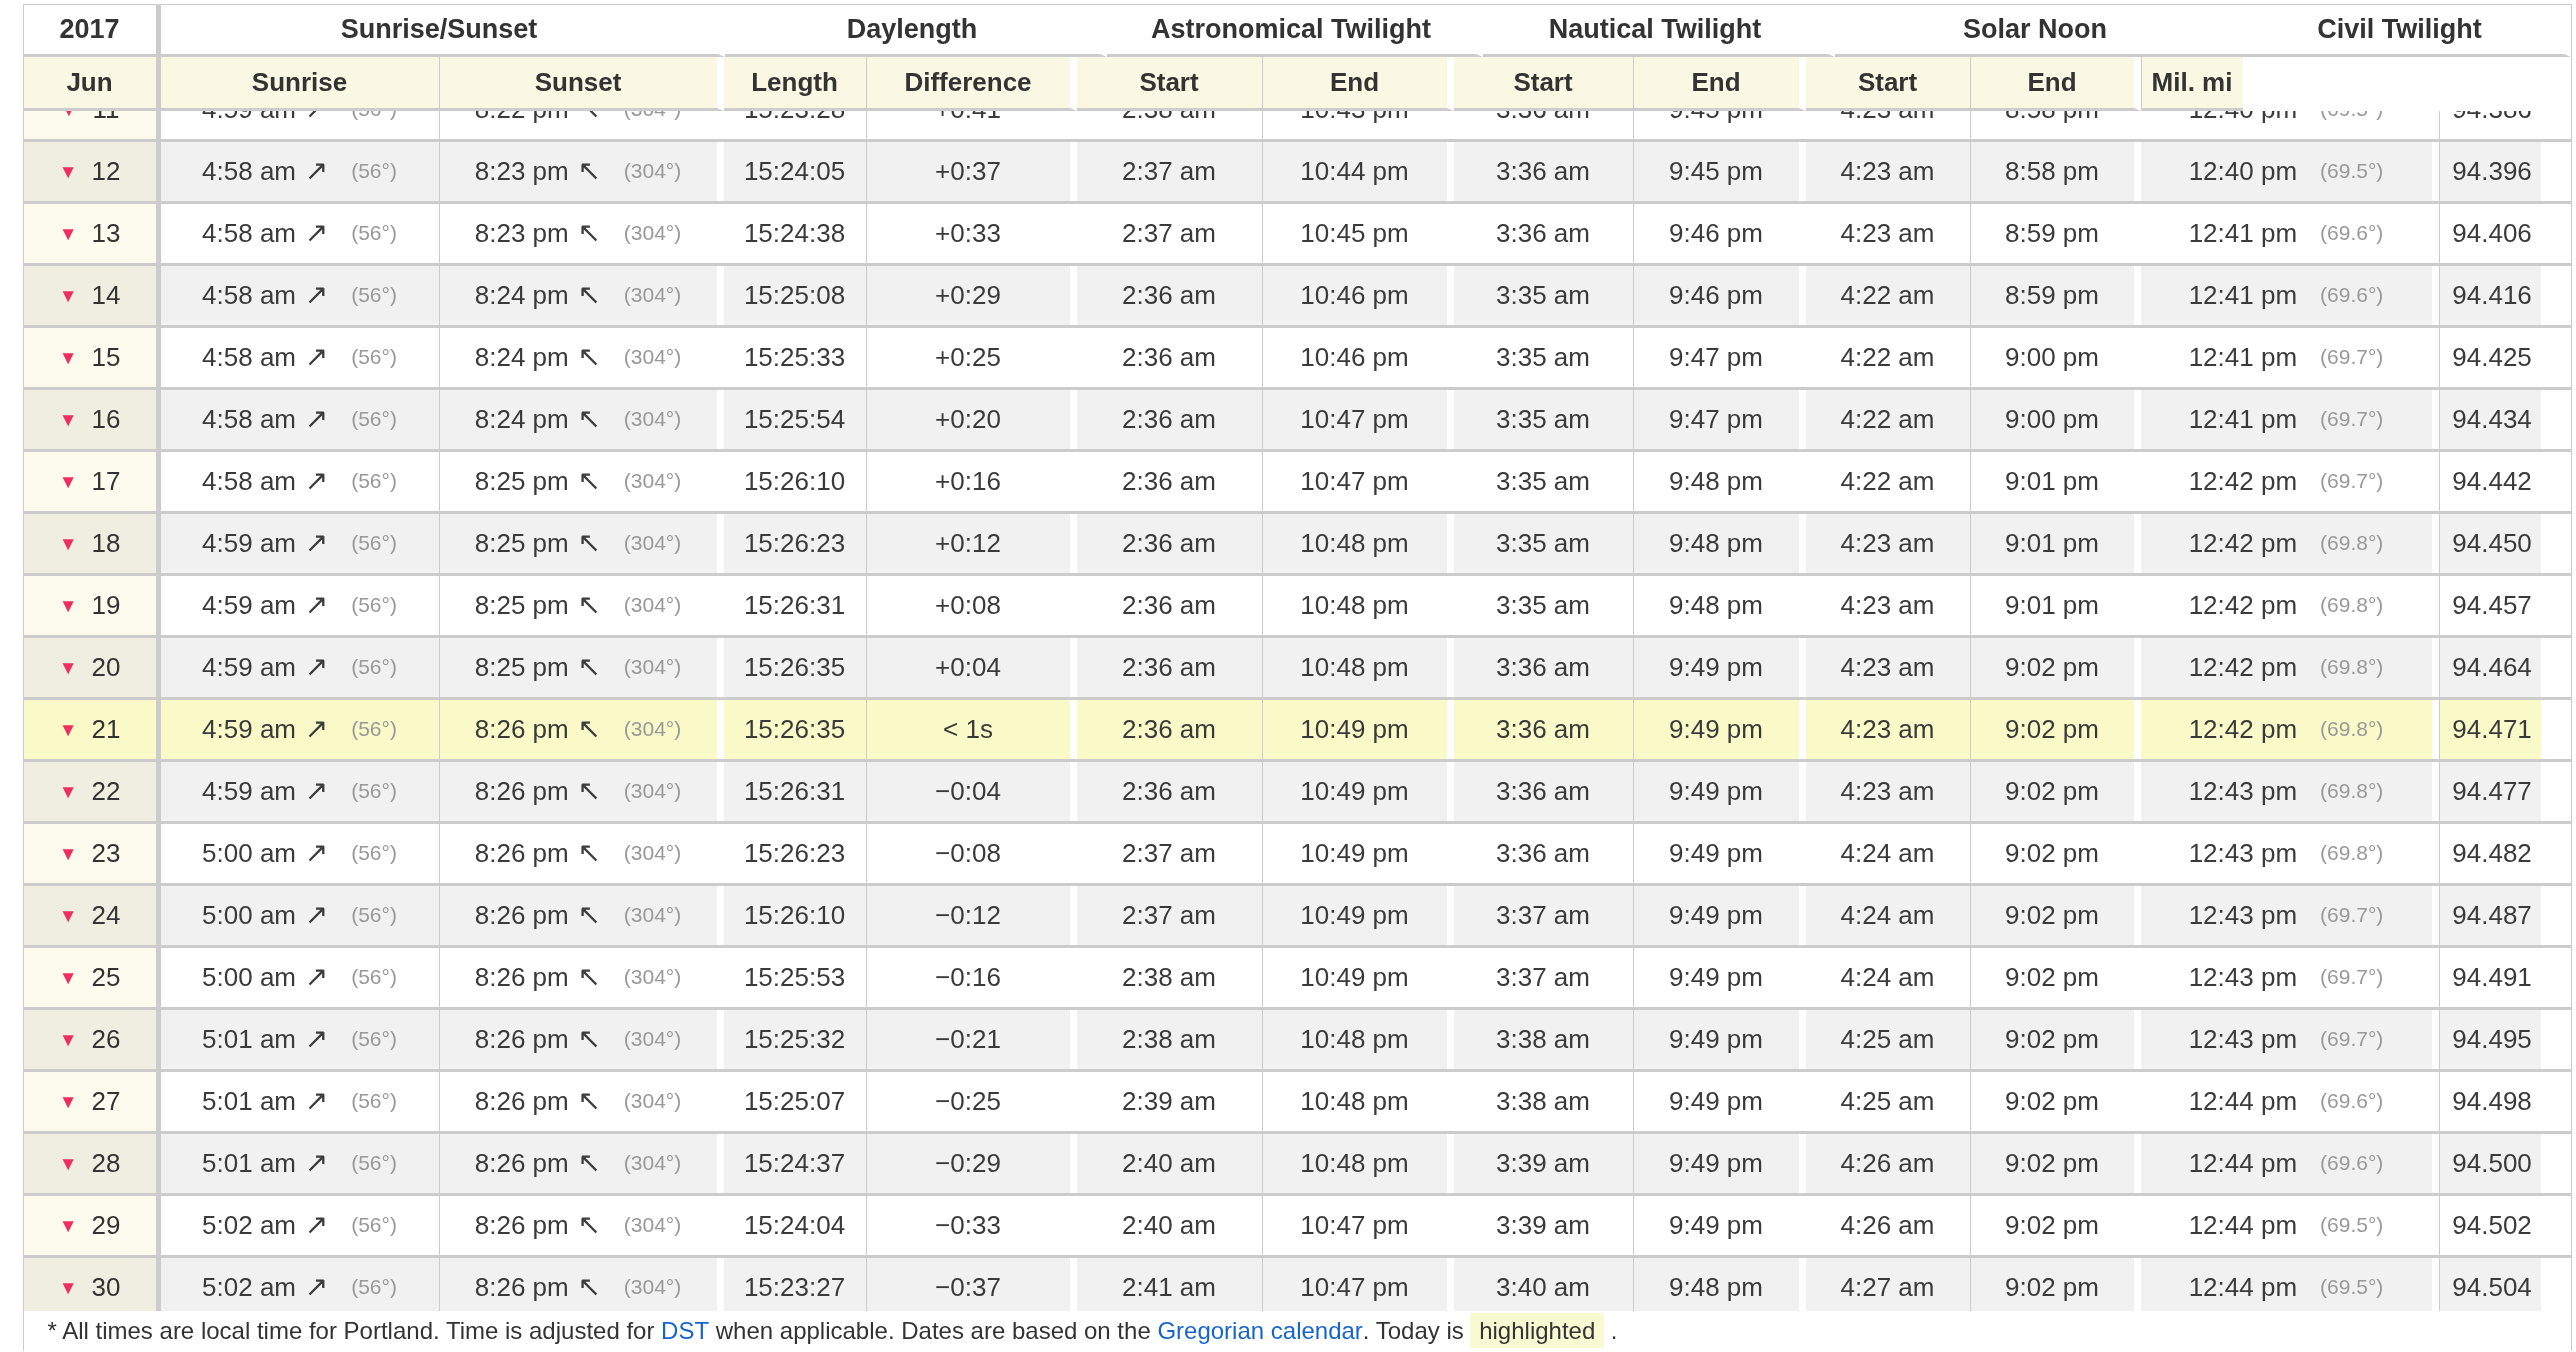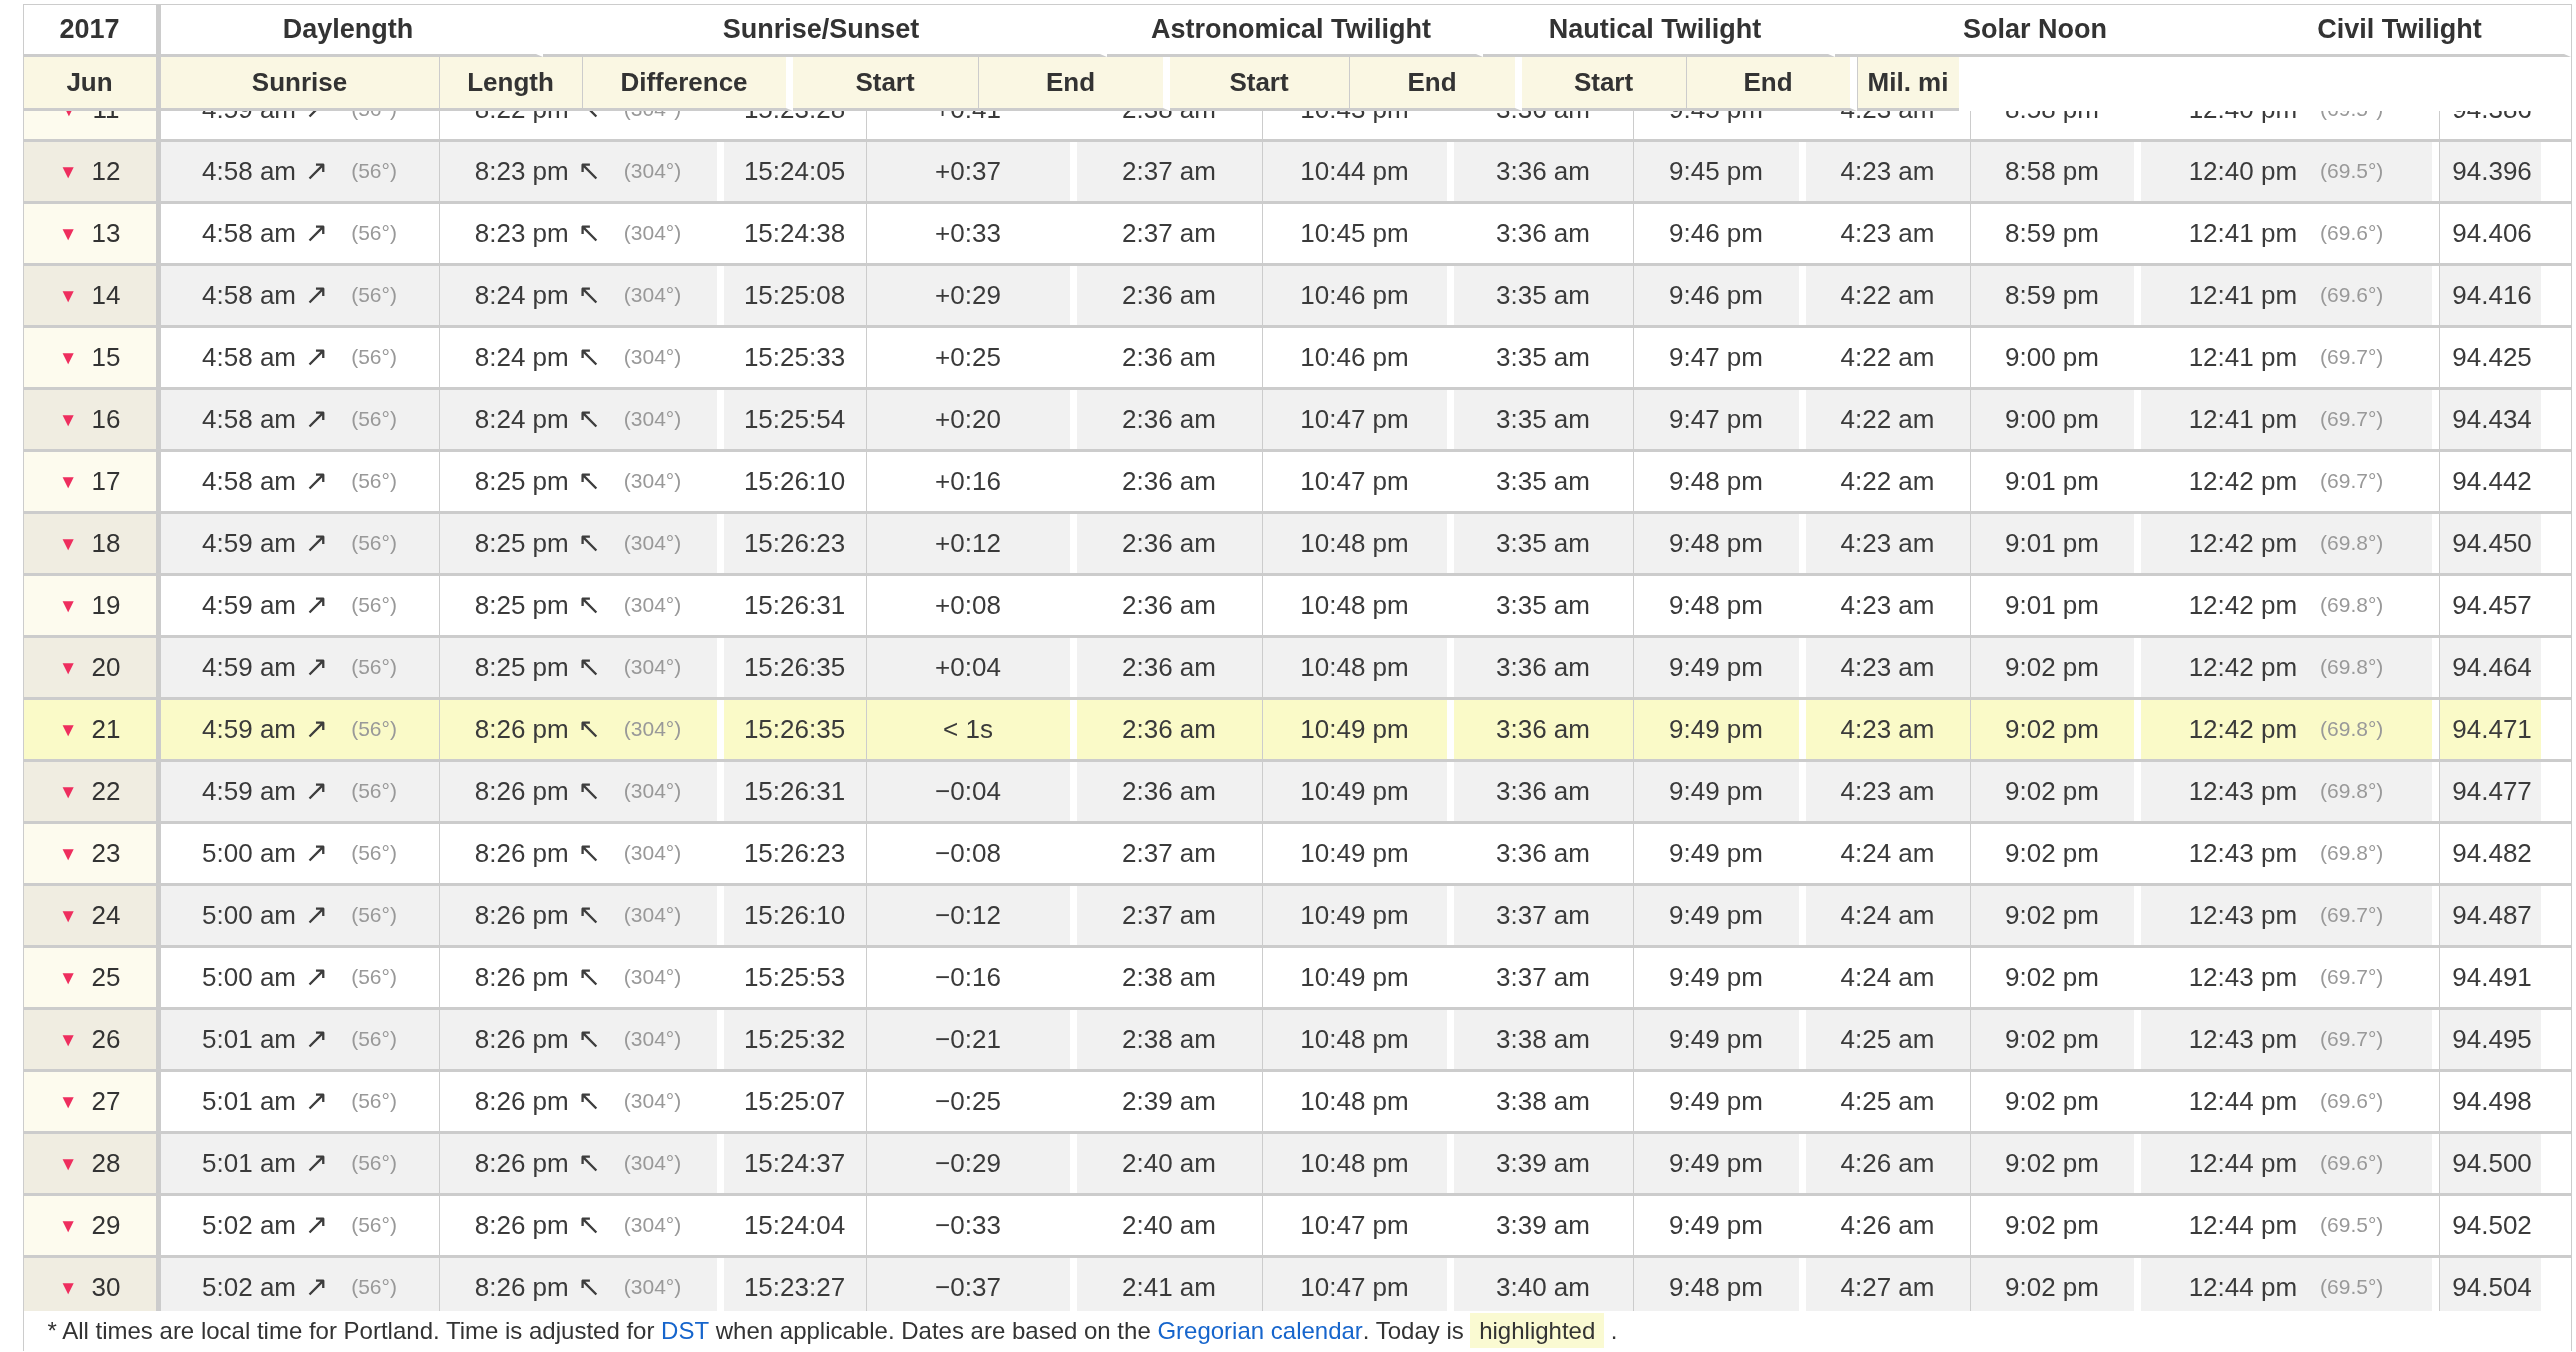--- a/index.html
+++ b/index.html
@@ -73,31 +73,32 @@
   .link{color:#1665cc;cursor:pointer;}
   .hlword{background:#fafad2;padding:3.5px 8.7px;}
 </style>
 </head>
 <body>
 
 <div class="table">
   <div class="hrow ghead">
     <div class="cell g-date">2017</div>
 
-  <div class="cell g-day">Daylength</div>
-      <div class="cell g-sunsun">Sunrise/Sunset</div>
+  <div class="cell g-sunsun">Sunrise/Sunset</div>
+      <div class="cell g-day">Daylength</div>
       <div class="cell g-astro">Astronomical Twilight</div>
       <div class="cell g-naut">Nautical Twilight</div>
       <div class="cell g-solar">Solar Noon</div>
       <div class="cell g-civil">Civil Twilight</div>
     </div>
   <div class="hrow subhead">
 
   <div class="cell c-date">Jun</div>
       <div class="cell c-sunrise">Sunrise</div>
+      <div class="cell c-sunset">Sunset</div>
       <div class="cell c-length">Length</div>
       <div class="cell c-diff">Difference</div>
       <div class="cell c-astro-s">Start</div>
       <div class="cell c-astro-e">End</div>
       <div class="cell c-naut-s">Start</div>
       <div class="cell c-naut-e">End</div>
       <div class="cell c-civil-s">Start</div>
       <div class="cell c-civil-e">End</div>
       <div class="cell c-milmi">Mil. mi</div>
     </div>

